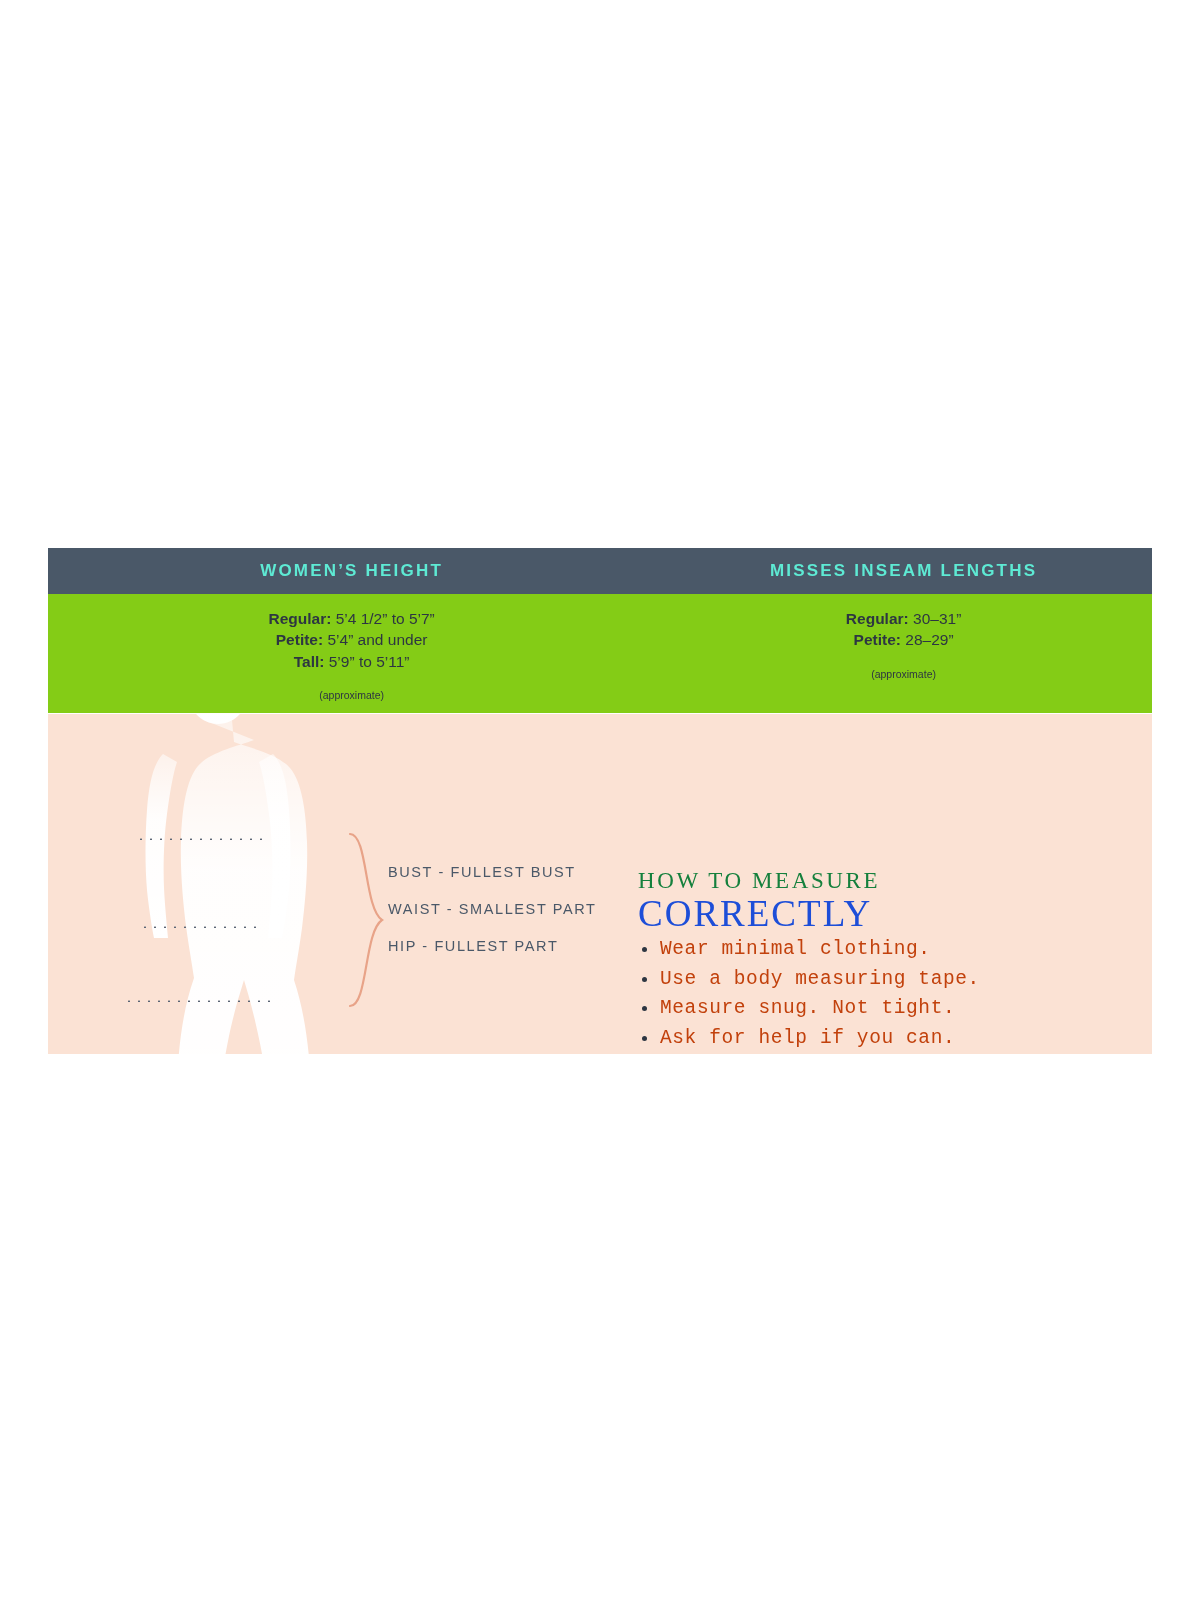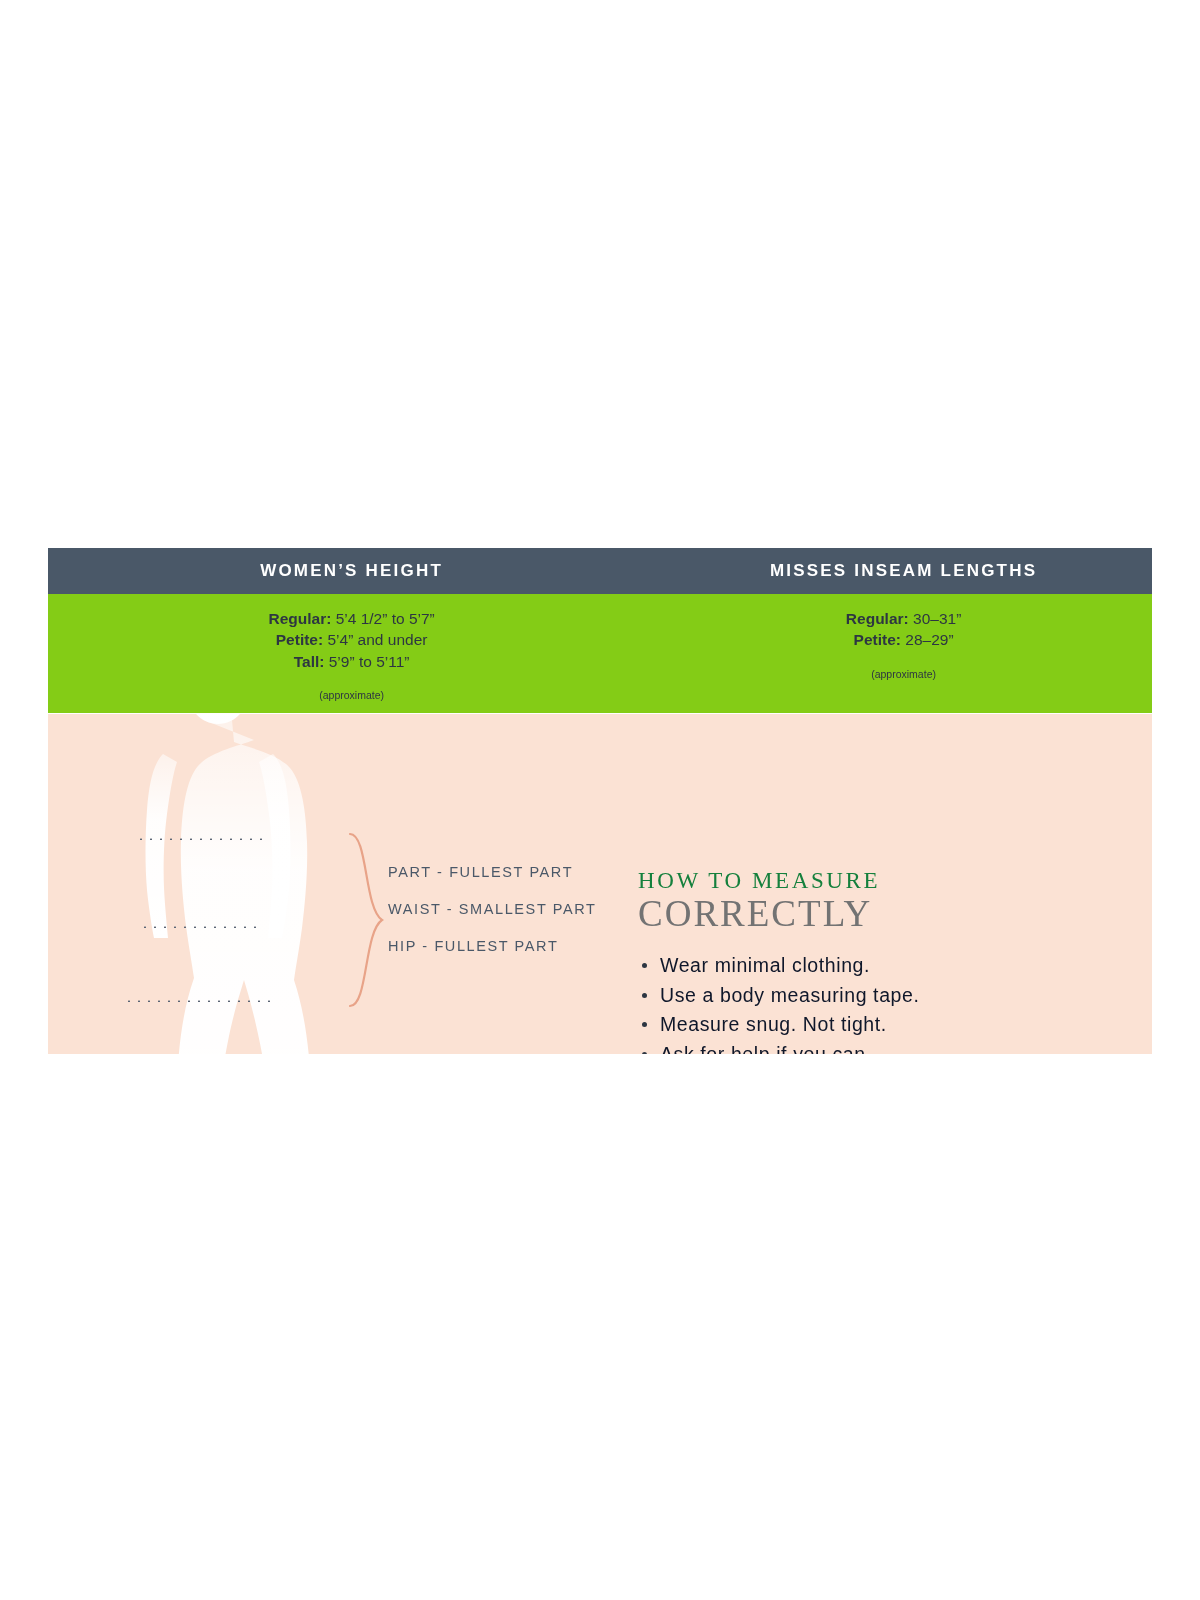--- a/index.html
+++ b/index.html
@@ -25,21 +25,21 @@
   
   .header-bar {
     display: flex;
     background: #4a5868;
     height: 46px;
   }
   .header-cell {
     display: flex;
     align-items: center;
     justify-content: center;
-    color: #ffffff;
+    color: #5eead4;
     font-size: 17px;
     font-weight: bold;
     letter-spacing: 2.2px;
   }
   .header-cell.left  { width: 55%; }
   .header-cell.right { width: 45%; }
 
   
   .specs-row {
     display: flex;
@@ -125,36 +125,36 @@
   .howto-kicker {
     font-family: "Liberation Serif", serif;
     font-size: 23px;
     letter-spacing: 2.6px;
     color: #15803d;
   }
   .howto-title {
     font-family: "Liberation Serif", serif;
     font-size: 37px;
     letter-spacing: 2px;
-    color: #737373;
+    color: #1d4ed8;
     margin-top: -2px;
-    margin-bottom: 16px;
   }
   .howto-list {
     list-style: none;
     margin: 0;
     padding: 0;
   }
   .howto-list li {
     position: relative;
     padding-left: 22px;
     font-size: 19.5px;
     letter-spacing: 0.6px;
-    color: #0f172a;
+    color: #c2410c;
     line-height: 1.52;
+    font-family: Liberation Mono, monospace;
   }
   .howto-list li::before {
     content: "";
     position: absolute;
     left: 4px;
     top: 12px;
     width: 5px;
     height: 5px;
     border-radius: 50%;
     background: #2d3642;
@@ -229,21 +229,21 @@
 
     <div class="dots bust"></div>
     <div class="dots waist"></div>
     <div class="dots hip"></div>
 
     <svg class="brace" viewBox="0 0 36 176">
       <path d="M2 2 C20 2 16 76 34 88 C16 100 20 174 2 174" fill="none" stroke="#e8a388" stroke-width="2.2" stroke-linecap="round"></path>
     </svg>
 
     <div class="measure-labels">
-      <div class="measure-label">PART - FULLEST PART</div>
+      <div class="measure-label">BUST - FULLEST BUST</div>
       <div class="measure-label">WAIST - SMALLEST PART</div>
       <div class="measure-label">HIP - FULLEST PART</div>
     </div>
 
     <div class="howto">
       <div class="howto-kicker">HOW TO MEASURE</div>
       <div class="howto-title">CORRECTLY</div>
       <ul class="howto-list">
         <li>Wear minimal clothing.</li>
         <li>Use a body measuring tape.</li>

